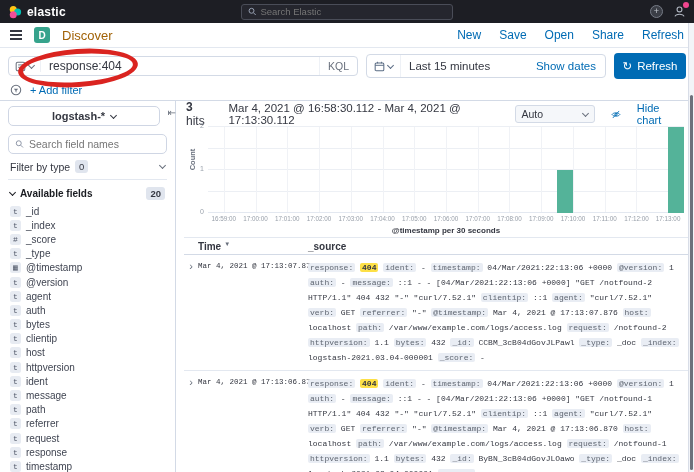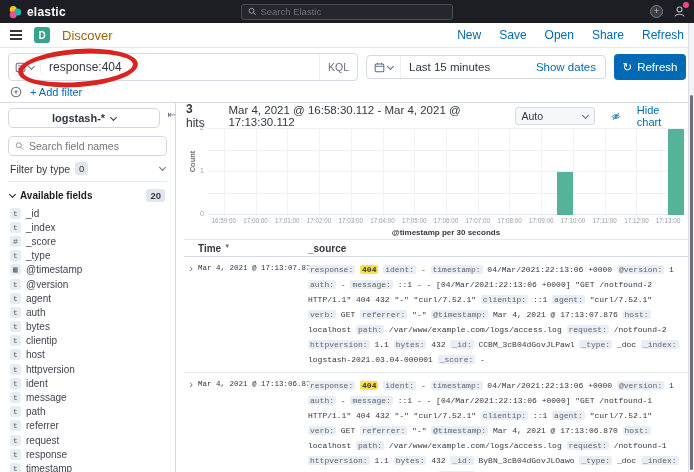--- a/index.html
+++ b/index.html
@@ -27,21 +27,21 @@
   .burger i { display:block; width:12px; height:1.6px; background:#343741; }
   .appbadge { width:16px; height:16px; border-radius:3px; background:#36a38c; color:#fff; font-size:10px; font-weight:bold;
     display:flex; align-items:center; justify-content:center; margin-right:12px; }
   .apptitle { font-size:13px; color:#a16207; }
   .appbar-links { margin-left:auto; display:flex; gap:18px; }
   .appbar-links span { color:#006bb4; font-size:12px; cursor:pointer; }
 
   
   .querysec { border-bottom:1px solid #d3dae6; background:#fff; }
   .queryrow { display:flex; align-items:center; gap:8px; padding:5px 8px 4px 8px; }
-  .qinput { flex:1 1 auto; height:28px; border:1px solid #d3dae6; border-radius:4px; background:#fff;
+  .qinput { flex:1 1 auto; height:20px; border:1px solid #d3dae6; border-radius:4px; background:#fff;
     display:flex; align-items:center; padding:0 0 0 6px; }
   .qmenu { display:flex; align-items:center; gap:3px; color:#69707d; padding-right:6px; border-right:1px solid #eef1f6; }
   .qtext { flex:1; font-size:12px; color:#343741; padding:0 8px; font-family:"Liberation Sans",sans-serif; }
   .kql { font-size:10.5px; color:#69707d; padding:0 8px; border-left:1px solid #eef1f6; align-self:stretch; display:flex; align-items:center; cursor:pointer; }
   .datepicker { flex:0 0 240px; height:24px; border:1px solid #d3dae6; border-radius:4px; display:flex; align-items:center; background:#fff; }
   .dp-cal { display:flex; align-items:center; gap:3px; padding:0 7px; border-right:1px solid #eef1f6; align-self:stretch; cursor:pointer; color:#5a6c84; }
   .dp-range { font-size:11.5px; color:#343741; padding:0 8px; }
   .dp-show { margin-left:auto; font-size:11.5px; color:#006bb4; padding:0 9px; cursor:pointer; }
   .refresh-btn { flex:0 0 auto; height:26px; min-width:72px; background:#006bb4; color:#fff; border:none; border-radius:4px;
     font-size:11.5px; display:flex; align-items:center; justify-content:center; gap:5px; cursor:pointer; font-family:"Liberation Sans",sans-serif; }

